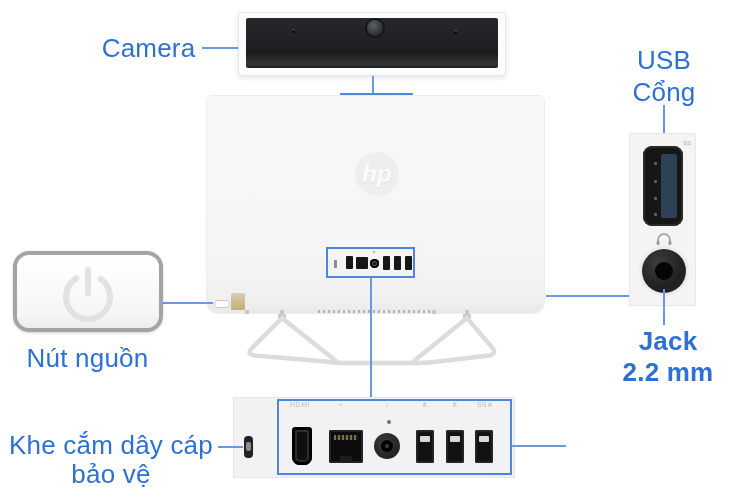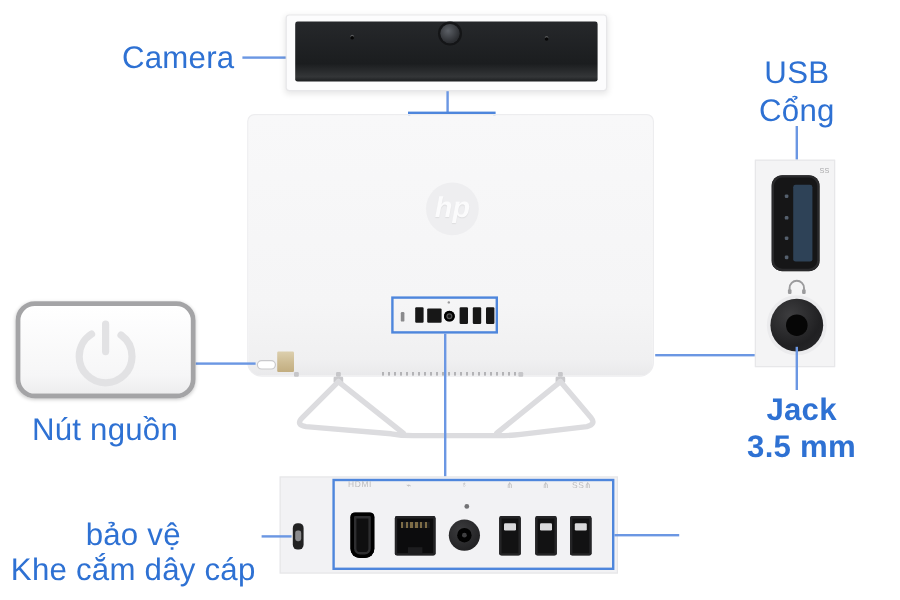--- a/index.html
+++ b/index.html
@@ -167,21 +167,21 @@
     <path d="M3,12 V8 A6,6 0 0 1 15,8 V12" fill="none" stroke="#9b9b9d" stroke-width="1.6"></path>
     <rect x="1.6" y="9" width="3" height="4" rx="1" fill="#9b9b9d"></rect>
     <rect x="13.4" y="9" width="3" height="4" rx="1" fill="#9b9b9d"></rect>
   </svg>
   <div class="jack-outer"></div>
   <div class="jack-inner"></div>
 
   <div class="line" style="left:663px;top:289px;width:2px;height:36px;"></div>
   <div class="label" style="left:613px;top:326px;width:110px;font-weight:bold;">
     <div>Jack</div>
-    <div>3.5 mm</div>
+    <div>2.2 mm</div>
   </div>
 
   <div class="bottom-panel"></div>
   <div class="hbox" style="left:277px;top:399px;width:235px;height:76px;"></div>
 
   <div class="port-label" style="left:288px;width:24px;">HDMI</div>
   <div class="port-label" style="left:335px;width:12px;">⌁</div>
   <div class="port-label" style="left:381px;width:12px;">♁</div>
   <div class="port-label" style="left:419px;width:12px;">⋔</div>
   <div class="port-label" style="left:449px;width:12px;">⋔</div>
@@ -198,20 +198,20 @@
   <div class="pwr-inner"></div>
   <div class="pwr-pin"></div>
   <div class="usb-small" style="left:416px;"></div>
   <div class="usb-small-bar" style="left:420px;"></div>
   <div class="usb-small" style="left:446px;"></div>
   <div class="usb-small-bar" style="left:450px;"></div>
   <div class="usb-small" style="left:475px;"></div>
   <div class="usb-small-bar" style="left:479px;"></div>
 
   <div class="label" style="left:5px;top:431px;width:212px;line-height:29px;">
+    <div>Khe cắm dây cáp</div>
     <div>bảo vệ</div>
-    <div>Khe cắm dây cáp</div>
   </div>
   <div class="line" style="left:218px;top:446px;width:25px;height:2px;"></div>
 
   <div class="line" style="left:512px;top:445px;width:54px;height:2px;"></div>
 
 </div>
 
 </body></html>

